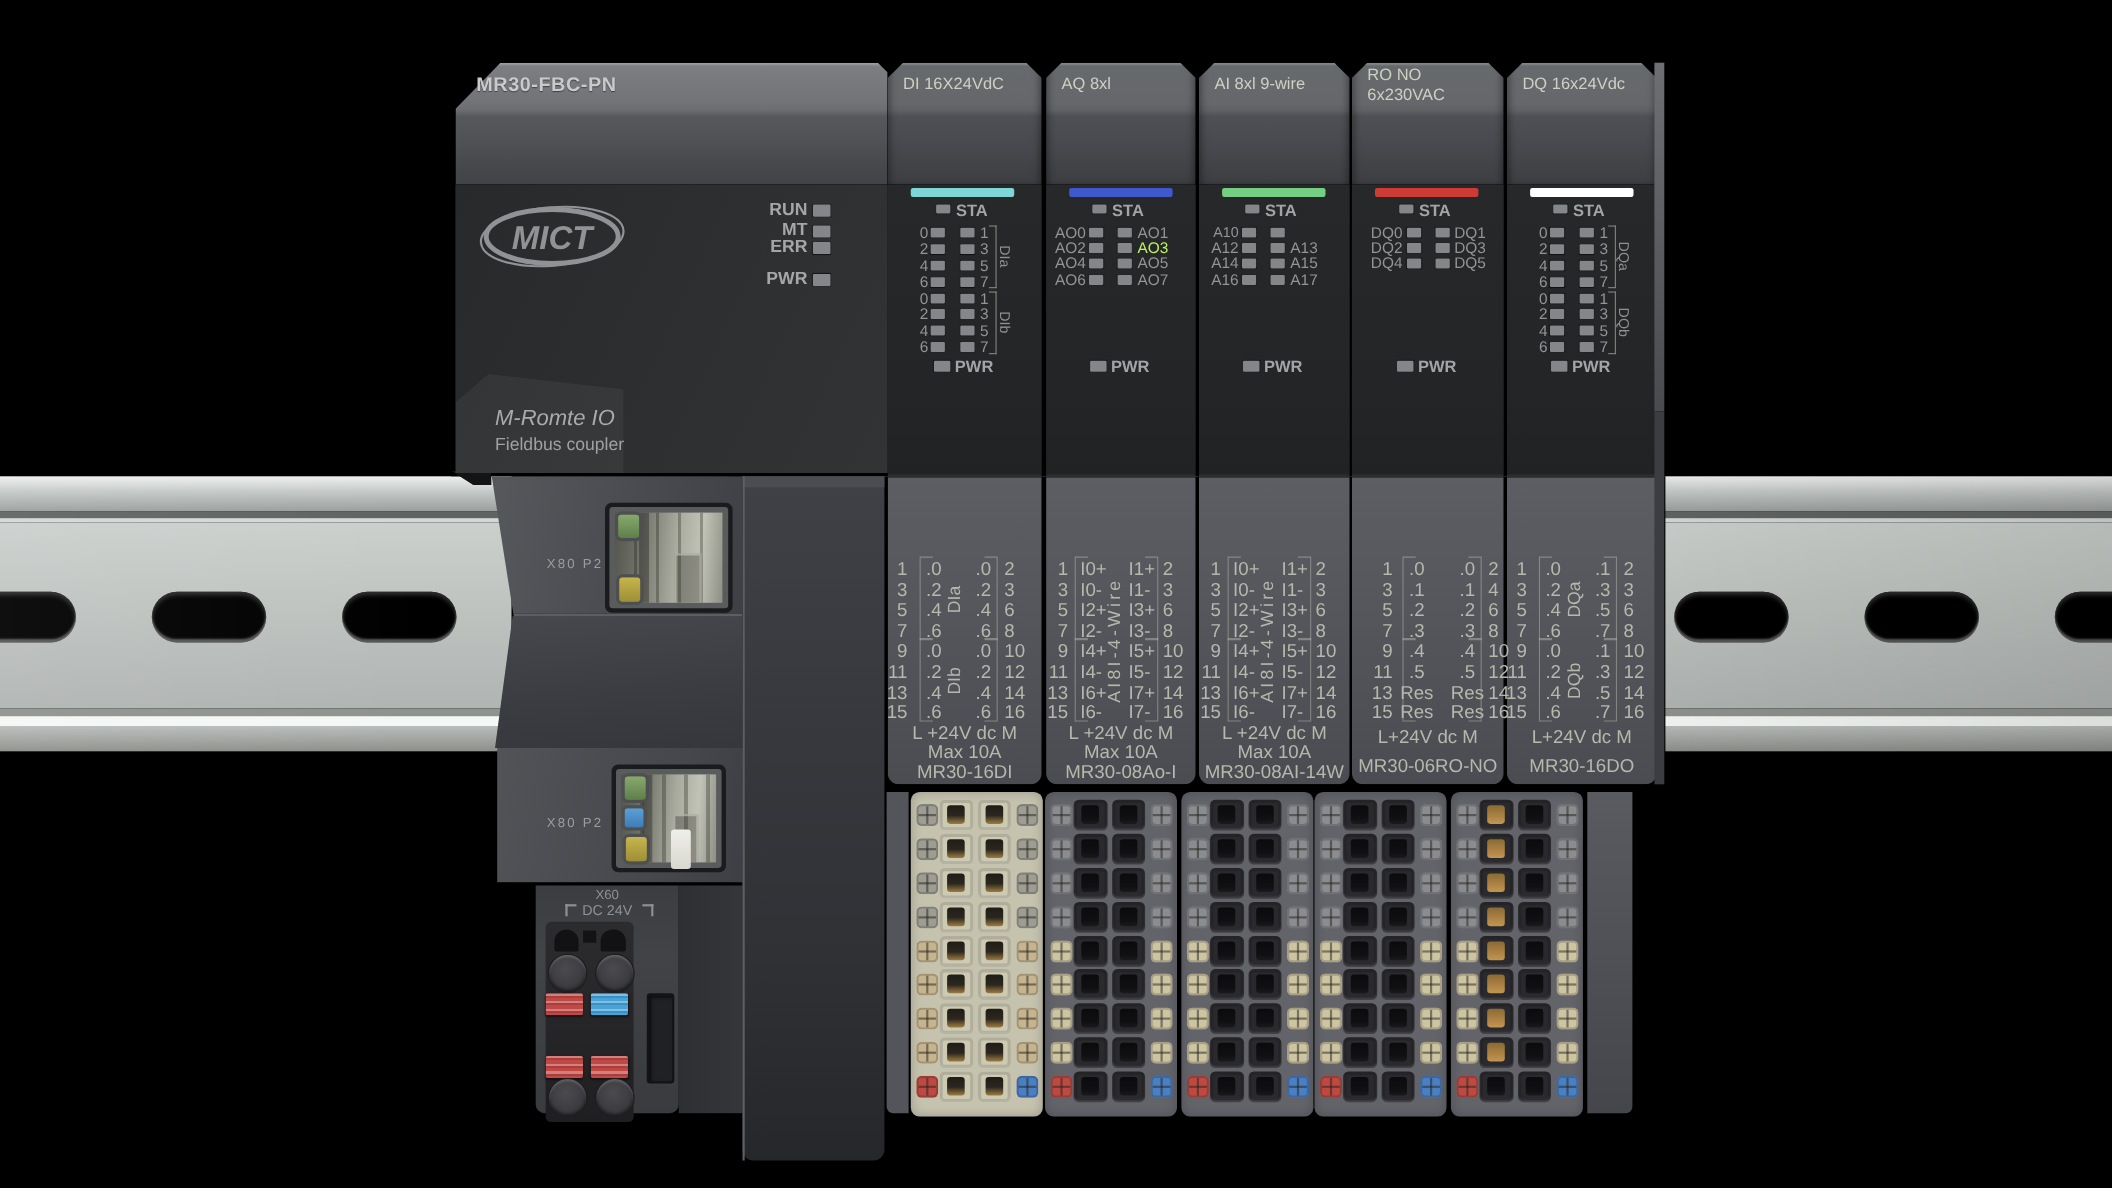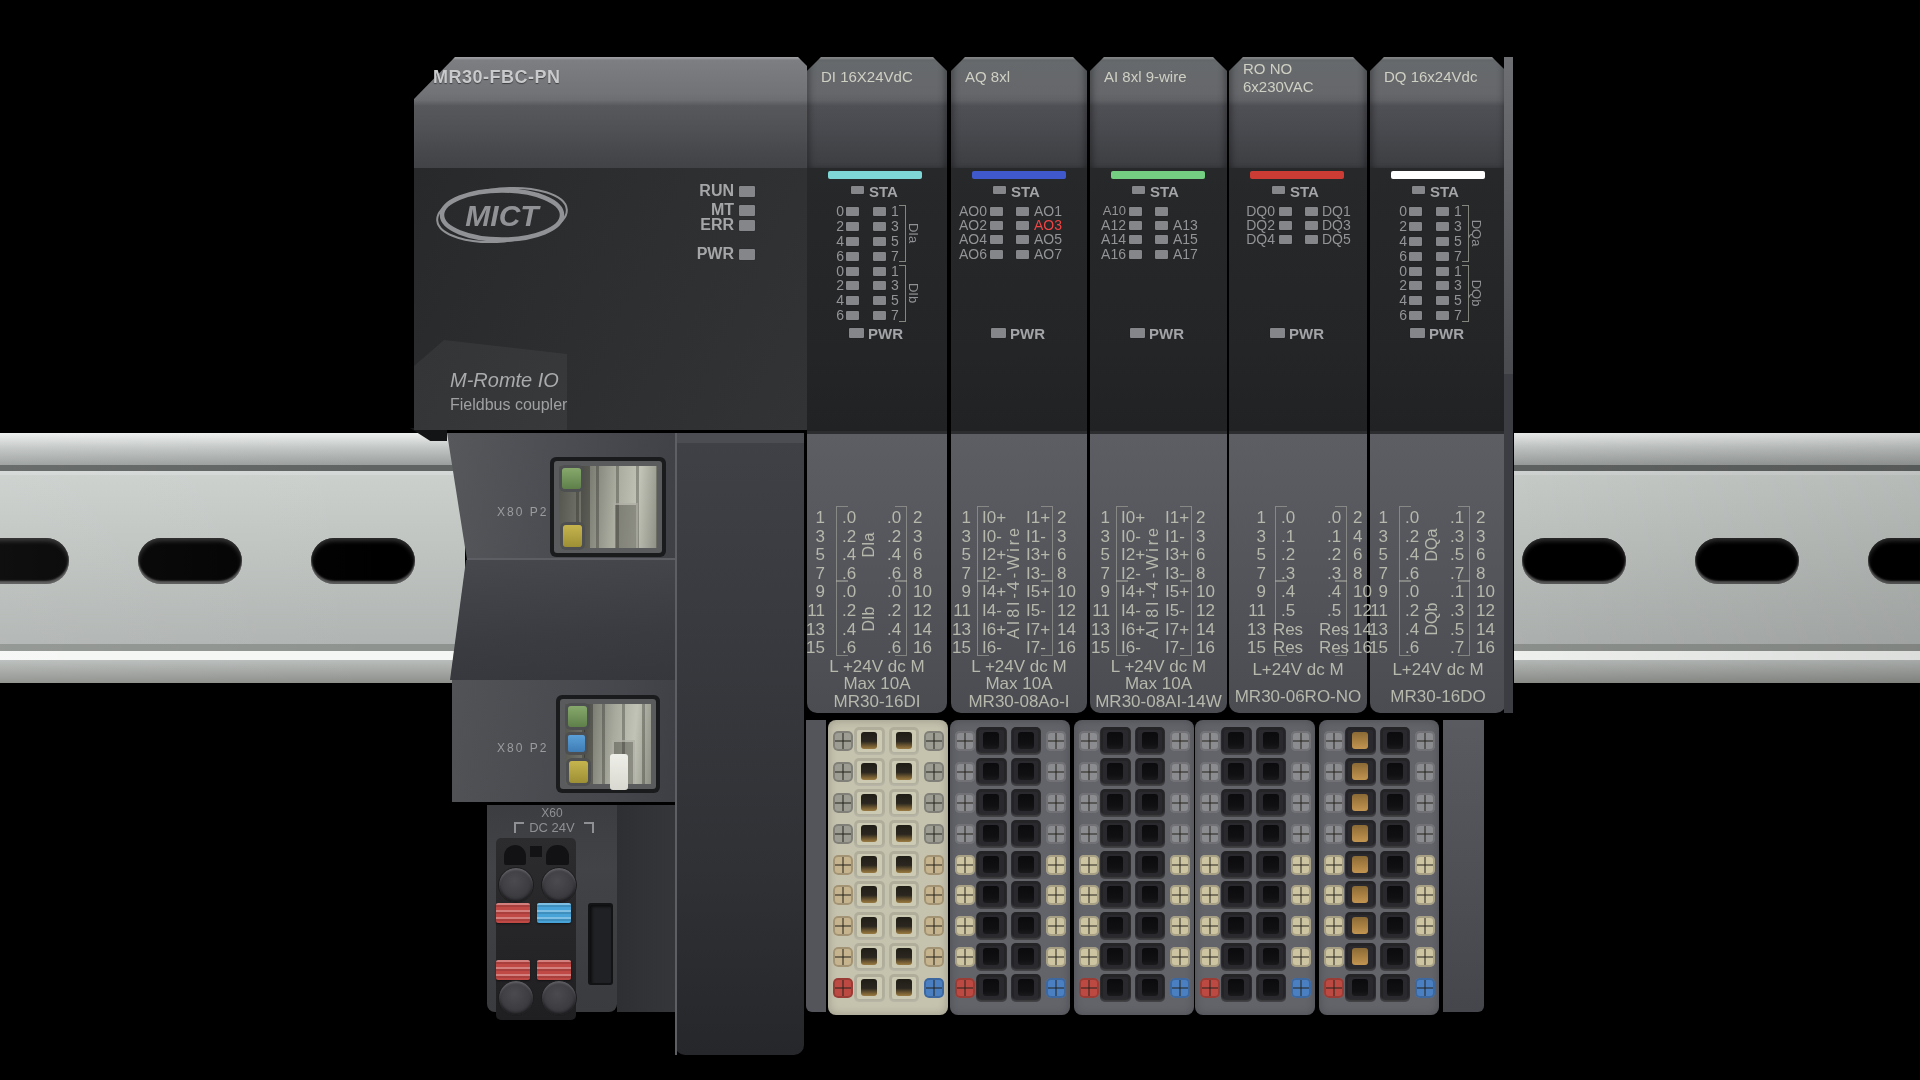--- a/index.html
+++ b/index.html
@@ -166,21 +166,21 @@
 <div class="abs" style="left:972px;top:171px;width:94px;height:8px;background:#3f58cc;border-radius:2px;"></div>
 <div class="abs led" style="left:993px;top:186px;width:13px;height:8px;"></div>
 <div class="abs" style="left:1011px;top:183px;font-size:15px;font-weight:bold;color:#a3a4a7;">STA</div>
 <div class="abs" style="left:953px;top:203px;width:34px;text-align:right;font-size:14px;color:#939497;">AO0</div>
 <div class="abs led" style="left:990px;top:207px;width:13px;height:9px;"></div>
 <div class="abs led" style="left:1016px;top:207px;width:13px;height:9px;"></div>
 <div class="abs" style="left:1034px;top:203px;font-size:14px;color:#939497;">AO1</div>
 <div class="abs" style="left:953px;top:217px;width:34px;text-align:right;font-size:14px;color:#939497;">AO2</div>
 <div class="abs led" style="left:990px;top:221px;width:13px;height:9px;"></div>
 <div class="abs led" style="left:1016px;top:221px;width:13px;height:9px;"></div>
-<div class="abs" style="left:1034px;top:217px;font-size:14px;color:#ef4444;">AO3</div>
+<div class="abs" style="left:1034px;top:217px;font-size:14px;color:#bef264;">AO3</div>
 <div class="abs" style="left:953px;top:231px;width:34px;text-align:right;font-size:14px;color:#939497;">AO4</div>
 <div class="abs led" style="left:990px;top:235px;width:13px;height:9px;"></div>
 <div class="abs led" style="left:1016px;top:235px;width:13px;height:9px;"></div>
 <div class="abs" style="left:1034px;top:231px;font-size:14px;color:#939497;">AO5</div>
 <div class="abs" style="left:953px;top:246px;width:34px;text-align:right;font-size:14px;color:#939497;">AO6</div>
 <div class="abs led" style="left:990px;top:250px;width:13px;height:9px;"></div>
 <div class="abs led" style="left:1016px;top:250px;width:13px;height:9px;"></div>
 <div class="abs" style="left:1034px;top:246px;font-size:14px;color:#939497;">AO7</div>
 <div class="abs led" style="left:991px;top:328px;width:15px;height:10px;"></div>
 <div class="abs" style="left:1010px;top:325px;font-size:15px;font-weight:bold;color:#a3a4a7;">PWR</div>

